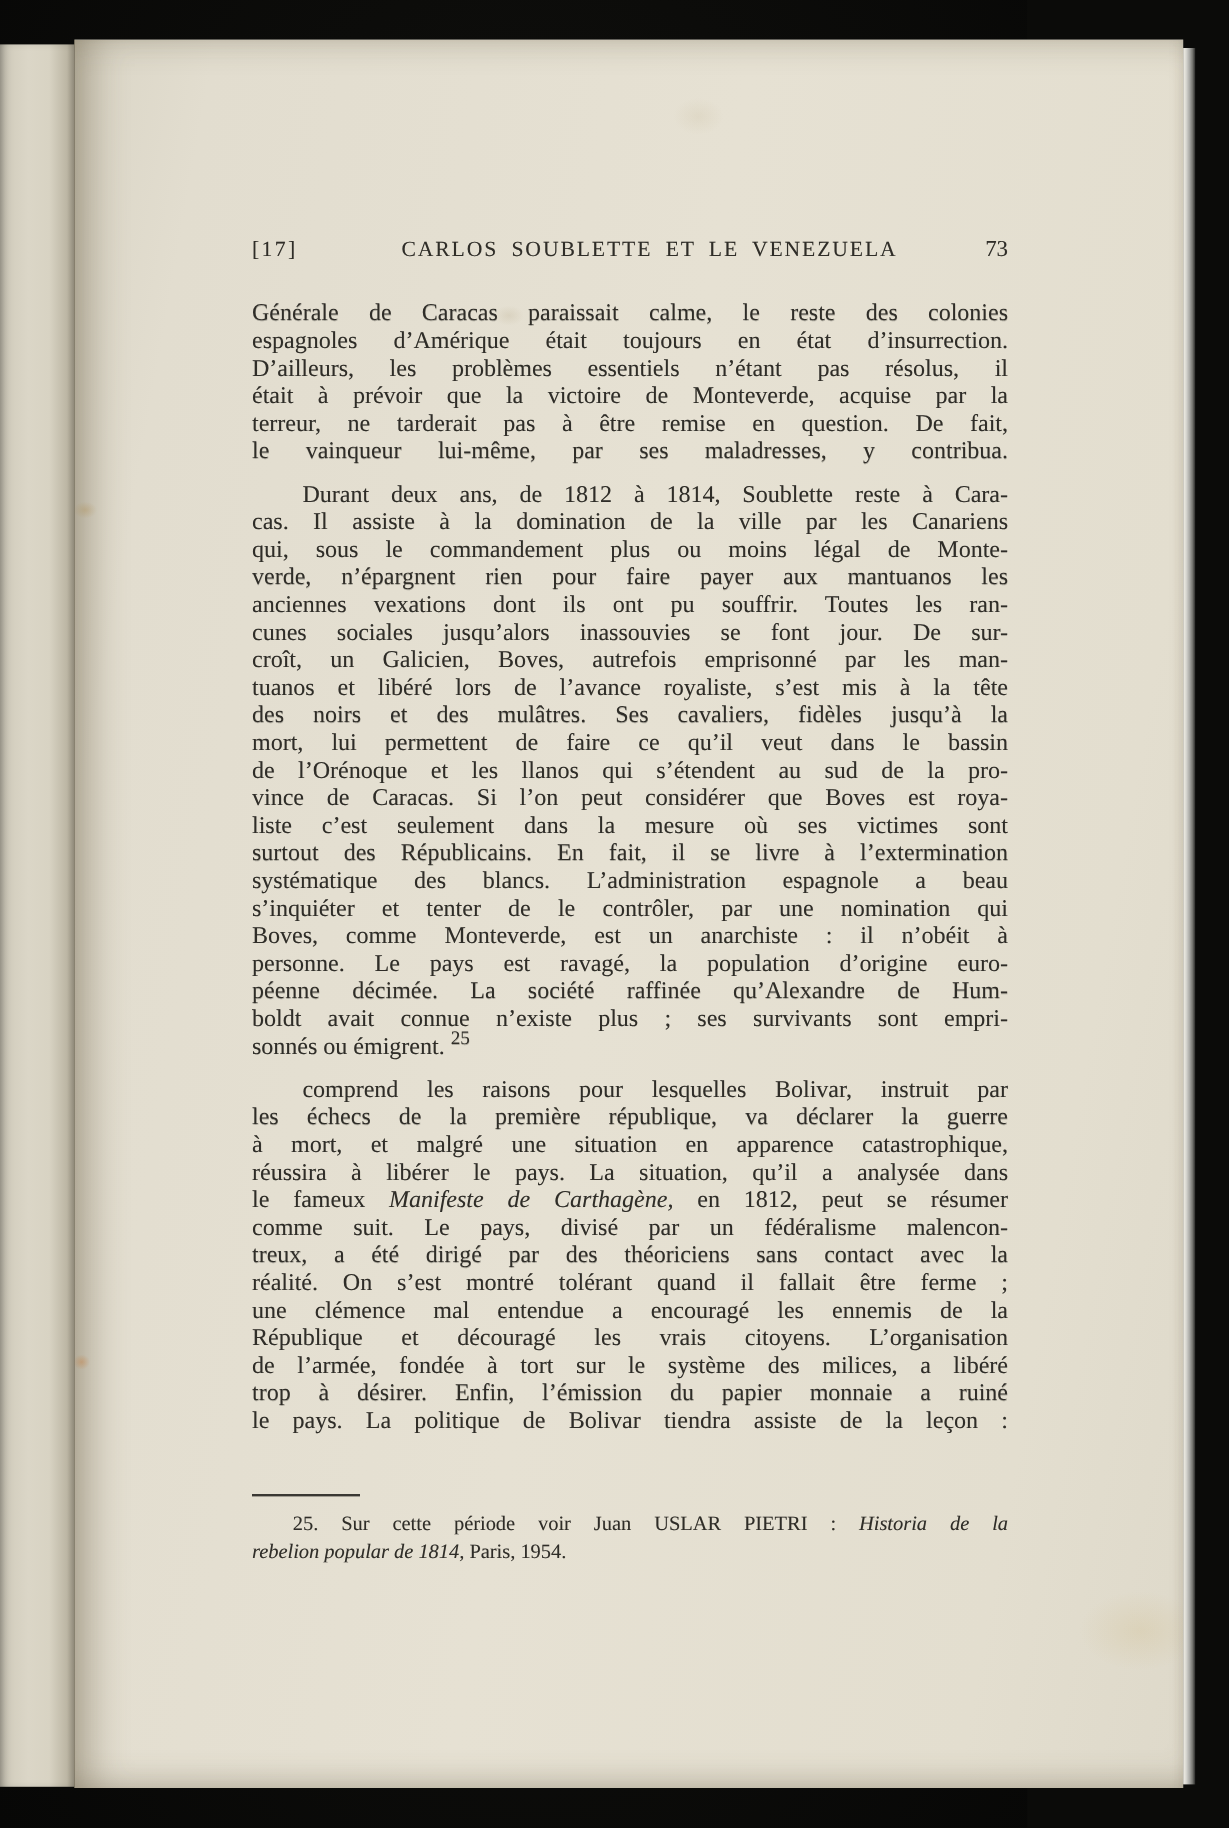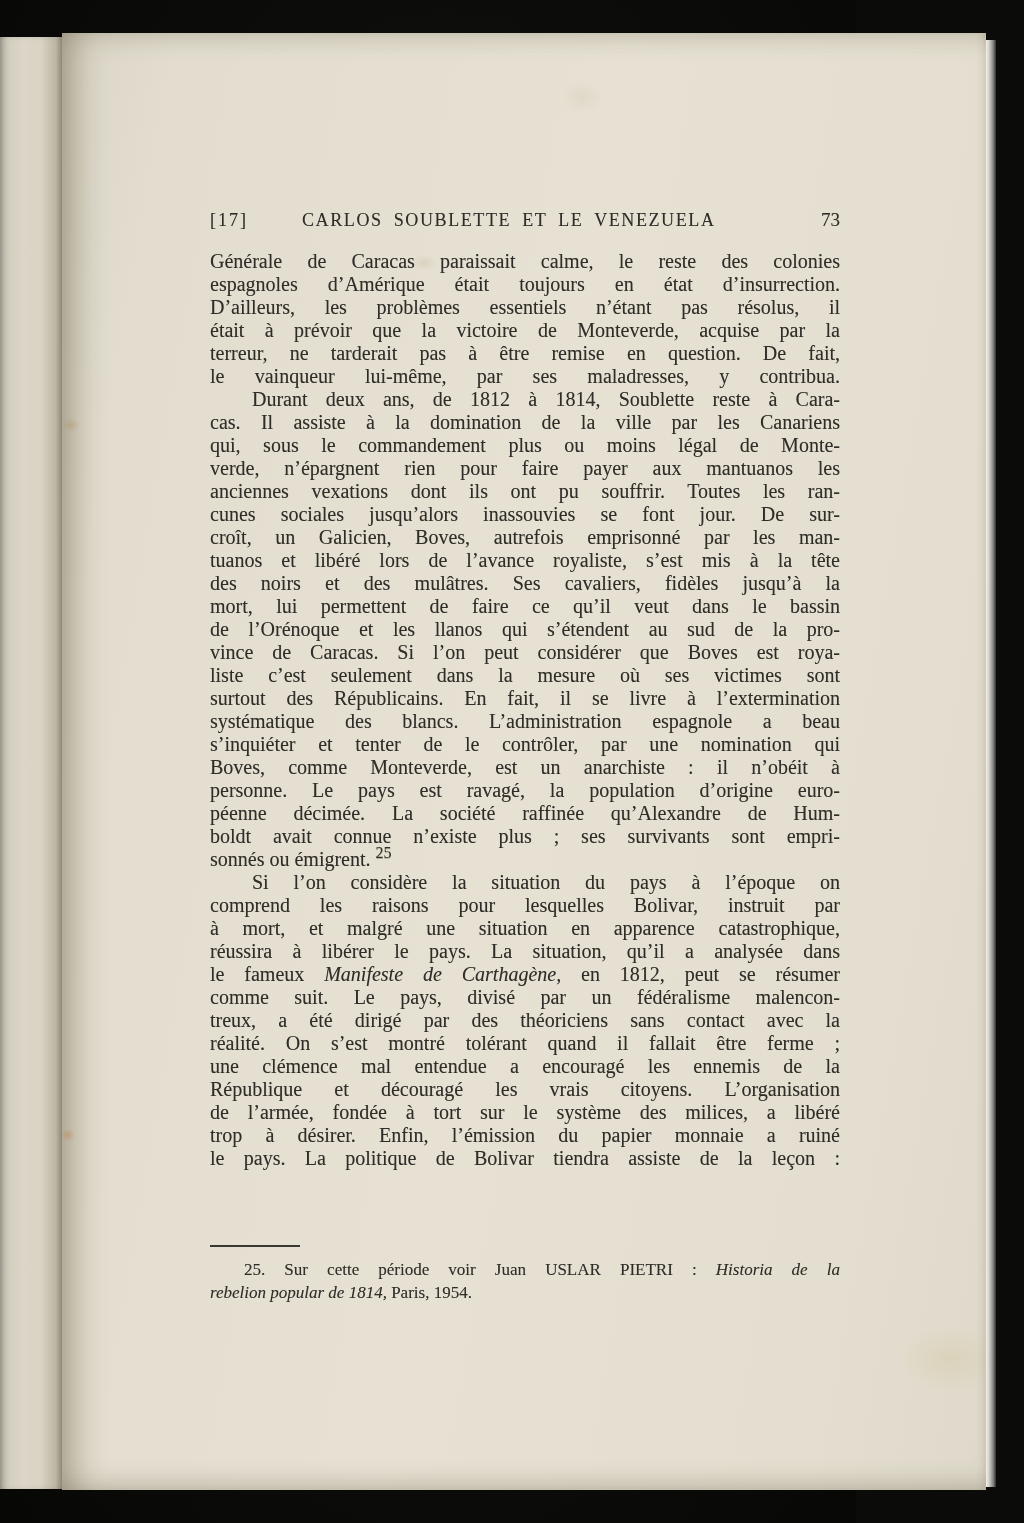--- a/index.html
+++ b/index.html
@@ -48,23 +48,23 @@
   .text-col {
     position:absolute; left:148px; top:163px; width:630px;
     color:var(--ink); font-size:20px;
     text-shadow:0.2px 0.2px 0 rgba(47,45,40,.30);
   }
   .page-head {
     display:flex; align-items:baseline; height:23px; line-height:23px;
     margin-bottom:31px;
   }
   .head-left  { width:92px; font-size:18px; letter-spacing:2px; }
-  .head-center{ flex:1; text-align:left; font-size:18px; letter-spacing:1.6px; word-spacing:5px; }
-  .head-right { width:92px; text-align:right; font-size:19px;margin-top:12px; }
-  .paragraph + .paragraph { }
+  .head-center{ flex:1; text-align:right; font-size:18px; letter-spacing:1.6px; word-spacing:5px; }
+  .head-right { width:92px; text-align:right; font-size:19px; }
+  .paragraph + .paragraph { margin-top:13px; }
   .line {
     height:23px; line-height:23px;
     text-align:justify; text-align-last:justify; text-justify:inter-word;
   }
   .line-left { text-align-last:left; }
   .paragraph.indented .line:first-child { text-indent:42px; }
   sup { font-size:16px; line-height:0; vertical-align:super; }
   .footnote {
     position:absolute; left:148px; top:1212px; width:630px;
     color:var(--ink); font-size:17px;
@@ -116,22 +116,22 @@
             <div class="line">surtout des Républicains. En fait, il se livre à l’extermination</div>
             <div class="line">systématique des blancs. L’administration espagnole a beau</div>
             <div class="line">s’inquiéter et tenter de le contrôler, par une nomination qui</div>
             <div class="line">Boves, comme Monteverde, est un anarchiste : il n’obéit à</div>
             <div class="line">personne. Le pays est ravagé, la population d’origine euro-</div>
             <div class="line">péenne décimée. La société raffinée qu’Alexandre de Hum-</div>
             <div class="line">boldt avait connue n’existe plus ; ses survivants sont empri-</div>
             <div class="line line-left">sonnés ou émigrent. <sup>25</sup></div>
           </div>
           <div class="paragraph indented">
-            <div class="line">Si l’on considère la situation du pays à l’époque on</div>
             <div class="line">comprend les raisons pour lesquelles Bolivar, instruit par</div>
+            <div class="line">les échecs de la première république, va déclarer la guerre</div>
             <div class="line">à mort, et malgré une situation en apparence catastrophique,</div>
             <div class="line">réussira à libérer le pays. La situation, qu’il a analysée dans</div>
             <div class="line">le fameux <i>Manifeste de Carthagène,</i> en 1812, peut se résumer</div>
             <div class="line">comme suit. Le pays, divisé par un fédéralisme malencon-</div>
             <div class="line">treux, a été dirigé par des théoriciens sans contact avec la</div>
             <div class="line">réalité. On s’est montré tolérant quand il fallait être ferme ;</div>
             <div class="line">une clémence mal entendue a encouragé les ennemis de la</div>
             <div class="line">République et découragé les vrais citoyens. L’organisation</div>
             <div class="line">de l’armée, fondée à tort sur le système des milices, a libéré</div>
             <div class="line">trop à désirer. Enfin, l’émission du papier monnaie a ruiné</div>

